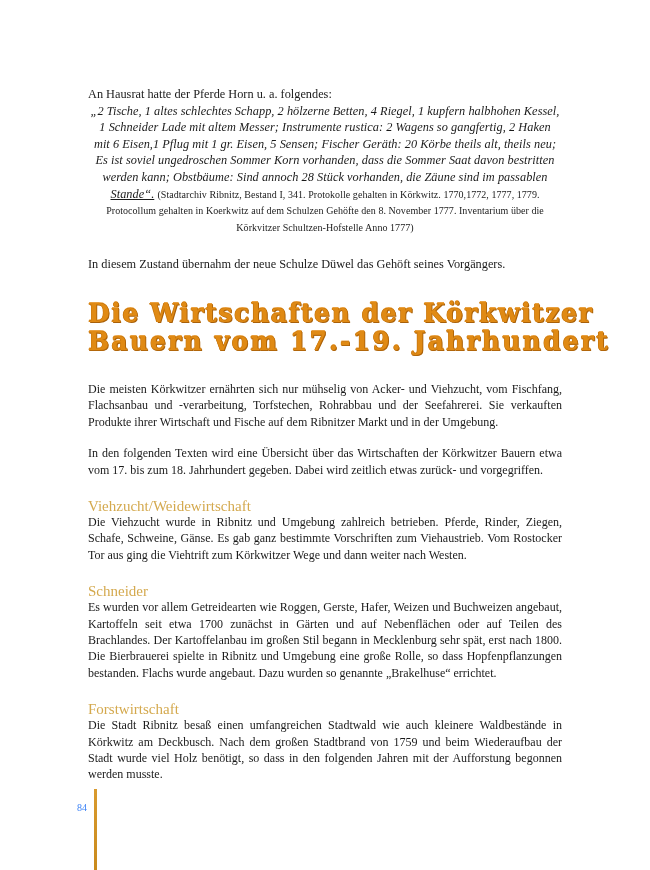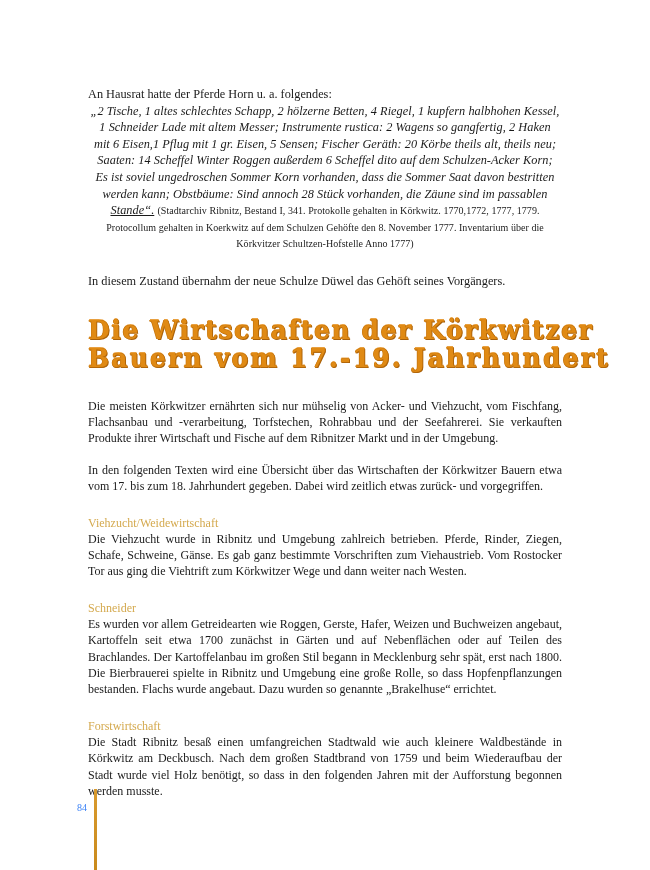--- a/index.html
+++ b/index.html
@@ -79,21 +79,21 @@
     transform: scaleY(1.04);
   }
   .display-heading .line2 {
     display: block;
     letter-spacing: 2.2px;
   }
 
   
   .sub-heading {
     margin: 0;
-    font-size: 12px;
+    font-size: 15px;
     line-height: 15px;
     font-weight: normal;
     color: #d4a94e;
     font-family: "Liberation Serif", "DejaVu Serif", serif;
   }
 
   
   .page-number {
     position: absolute;
     left: 61px;
@@ -118,21 +118,20 @@
 <div class="page">
 
   <div class="content">
 
     <p class="lead">An Hausrat hatte der Pferde Horn u. a. folgendes:</p>
 
     <div class="quote">
       <div>„2 Tische, 1 altes schlechtes Schapp, 2 hölzerne Betten, 4 Riegel, 1 kupfern halbhohen Kessel,</div>
       <div>1 Schneider Lade mit altem Messer; Instrumente rustica: 2 Wagens so gangfertig, 2 Haken</div>
       <div>mit 6 Eisen,1 Pflug mit 1 gr. Eisen, 5 Sensen; Fischer Geräth: 20 Körbe theils alt, theils neu;</div>
-      <div>Saaten: 14 Scheffel Winter Roggen außerdem 6 Scheffel dito auf dem Schulzen-Acker Korn;</div>
       <div>Es ist soviel ungedroschen Sommer Korn vorhanden, dass die Sommer Saat davon bestritten</div>
       <div>werden kann; Obstbäume: Sind annoch 28 Stück vorhanden, die Zäune sind im passablen</div>
       <div>
         <span class="closing">Stande“.</span>
         <span class="citation">(Stadtarchiv Ribnitz, Bestand I, 341. Protokolle gehalten in Körkwitz. 1770,1772, 1777, 1779. Protocollum gehalten in Koerkwitz auf dem Schulzen Gehöfte den 8. November 1777. Inventarium über die Körkvitzer Schultzen-Hofstelle Anno 1777)</span>
       </div>
     </div>
 
     <div class="spacer-md"></div>
 

